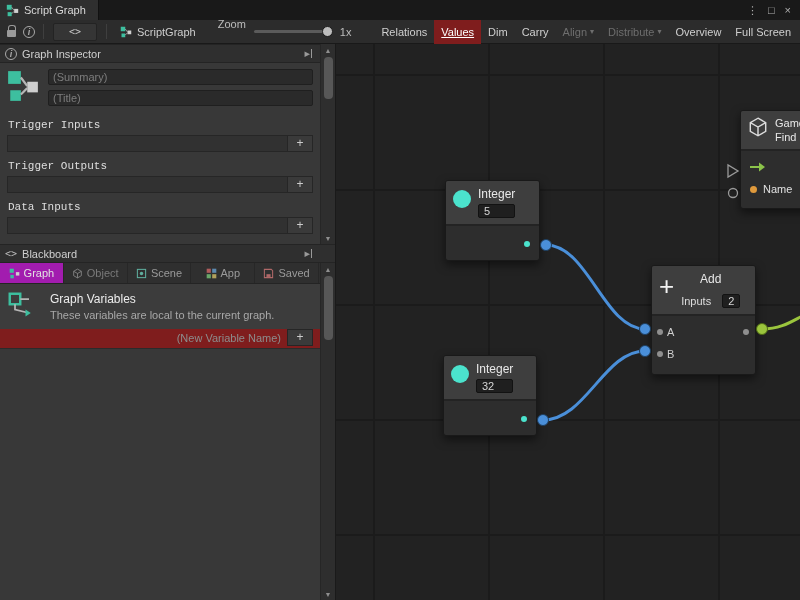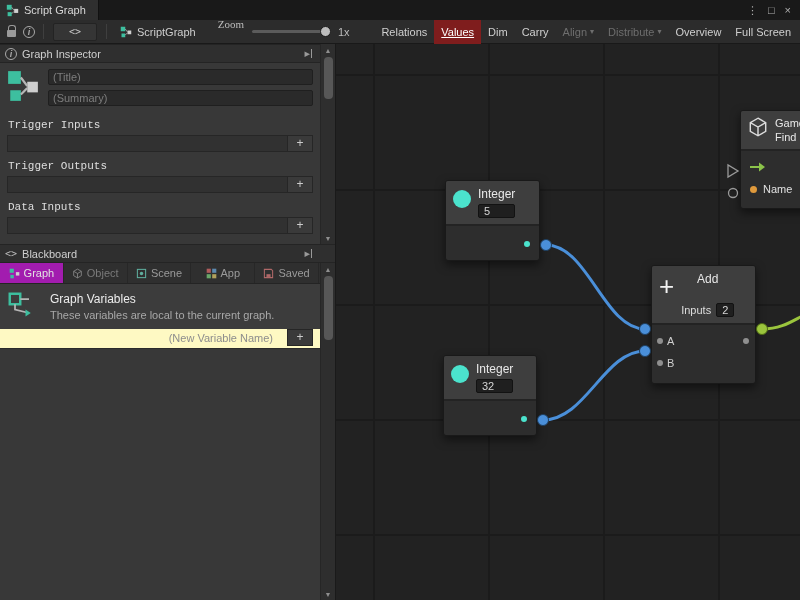--- a/index.html
+++ b/index.html
@@ -27,21 +27,21 @@
   .lock:before { content:""; position:absolute; top:-5px; left:1.5px; width:6px; height:6px;
     border:1.5px solid #9a9a9a; border-bottom:none; border-radius:3px 3px 0 0; }
   .info-circle { width:12px; height:12px; border:1px solid #a8a8a8; border-radius:50%;
     color:#a8a8a8; font-size:9px; font-weight:bold; font-style:italic;
     display:flex; align-items:center; justify-content:center; }
   .tb-sep { width:1px; height:15px; background:#3f3f3f; margin:0 5px; }
   .code-btn { min-width:44px; height:18px; background:#353535; border:1px solid #232323;
     border-radius:2px; color:#c8c8c8; display:flex; align-items:center; justify-content:center;
     font-family:"DejaVu Sans Mono", monospace; font-size:10px; margin:0 4px; }
   .graph-ref { display:flex; align-items:center; gap:5px; padding:0 8px; color:#cfcfcf; }
-  .zoom-label { color:#bdbdbd; margin:0 8px 16px 14px;font-family:Liberation Serif, serif; }
+  .zoom-label { color:#bdbdbd; margin:0 8px 16px 14px; }
   .zoom-track { width:78px; height:3px; background:#5b5b5b; border-radius:2px; position:relative; }
   .zoom-knob { position:absolute; right:-1px; top:-4px; width:11px; height:11px;
     border-radius:50%; background:#bdbdbd; border:1px solid #1c1c1c; }
   .zoom-val { margin:0 6px 0 8px; color:#bdbdbd; }
   .tb-buttons { margin-left:auto; display:flex; height:24px; align-items:stretch; }
   .tb-btn { display:flex; align-items:center; padding:0 7px; color:#cfcfcf; cursor:default; }
   .tb-btn.active { background:#7f1d1d; color:#fff;text-decoration:underline; }
   .tb-btn.disabled { color:#6e6e6e; }
   .caret { font-size:8px; margin-left:3px; }
 
@@ -81,22 +81,22 @@
     padding-right:16px; }
   .bb-tab { flex:1; display:flex; align-items:center; justify-content:center; gap:4px;
     border-right:1px solid #272727; color:#9a9a9a; cursor:default; }
   .bb-tab.active { background:#a21caf; color:#e2e2e2; }
   .bb-tab.dim { color:#7a7a7a; }
 
   .vars-block { background:#3c3c3c; padding:8px 22px 8px 8px; display:flex; gap:14px;
     align-items:flex-start; }
   .vars-title { font-size:12px; color:#ececec; }
   .vars-sub { color:#a8a8a8; margin-top:3px; }
-  .newvar-row { display:flex; align-items:center; gap:14px; height:20px;
-    background:#fef9c3; border-bottom:1px solid #2b2b2b; padding:0 22px 2px 8px; }
+  .newvar-row { display:flex; align-items:center; gap:6px; height:20px;
+    background:#7f1d1d; border-bottom:1px solid #2b2b2b; padding:0 22px 2px 8px; }
   .newvar-input { flex:1; background:transparent; border:none; text-align:right;
     color:#8d8d8d; font-size:11px; font-family:"Liberation Sans", sans-serif; }
   .newvar-input::placeholder { color:#8d8d8d; }
 
   
   .canvas { position:absolute; left:336px; top:44px; width:464px; height:556px;
     background-color:#222222;
     background-image:
       linear-gradient(to right, #1b1b1b 2px, transparent 2px),
       linear-gradient(to bottom, #1b1b1b 2px, transparent 2px);
@@ -113,21 +113,21 @@
   .value-badge { align-self:flex-start; background:#1f1f1f; border:1px solid #121212;
     border-radius:2px; padding:0 5px; height:14px; line-height:13px; font-size:11px;
     color:#d6d6d6; margin-top:3px; }
   .int-icon { width:18px; height:18px; border-radius:50%; background:#4be3cd; margin-top:3px;
     flex:0 0 auto; }
   .int-body { position:relative; height:34px; }
   .dot { position:absolute; width:6px; height:6px; border-radius:50%; }
   .teal-dot { background:#4be3cd; right:9px; top:15px; }
 
   .plus-glyph { font-size:26px; line-height:26px; color:#f2f2f2; margin-top:1px; }
-  .add-sub { display:flex; align-items:center; gap:5px; margin-top:17px; color:#dedede; }
+  .add-sub { display:flex; align-items:center; gap:11px; margin-top:8px; color:#dedede; }
   .add-body { position:relative; height:58px; padding-top:5px; }
   .port-row { position:relative; height:22px; display:flex; align-items:center;
     padding-left:15px; color:#cfcfcf; }
   .gray-dot-left { background:#8f8f8f; left:5px; top:8px; }
   .gray-dot-right { background:#8f8f8f; right:6px; top:8px; }
 
   .find-head { display:flex; gap:6px; padding:5px 6px; align-items:flex-start;
     background:#3e3e3e; border-bottom:2px solid #232323; border-radius:2px 2px 0 0; }
   .find-titles { overflow:hidden; white-space:nowrap; color:#e8e8e8; font-size:11px; line-height:14px; }
   .find-body { position:relative; padding:5px 0 8px 0; }
@@ -222,22 +222,22 @@
     </div>
 
     <div class="id-row">
       <svg width="34" height="34" viewBox="0 0 16 16">
         <rect x="1" y="1" width="6" height="6" fill="#3dbf9f"></rect>
         <rect x="10" y="6" width="5" height="5" fill="#cfcfcf"></rect>
         <rect x="2" y="10" width="5" height="5" fill="#3dbf9f"></rect>
         <path d="M7 4 L10 8 M7 12 L10 9" stroke="#b5b5b5" stroke-width="1" fill="none"></path>
       </svg>
       <div class="id-fields">
+        <input class="ufield" placeholder="(Summary)" style="">
         <input class="ufield" placeholder="(Title)" style="">
-        <input class="ufield" placeholder="(Summary)" style="">
       </div>
     </div>
 
     <div class="section-label">Trigger Inputs</div>
     <div class="list-row">
       <div class="list-empty"></div>
       <div class="add-btn">+</div>
     </div>
 
     <div class="section-label">Trigger Outputs</div>

